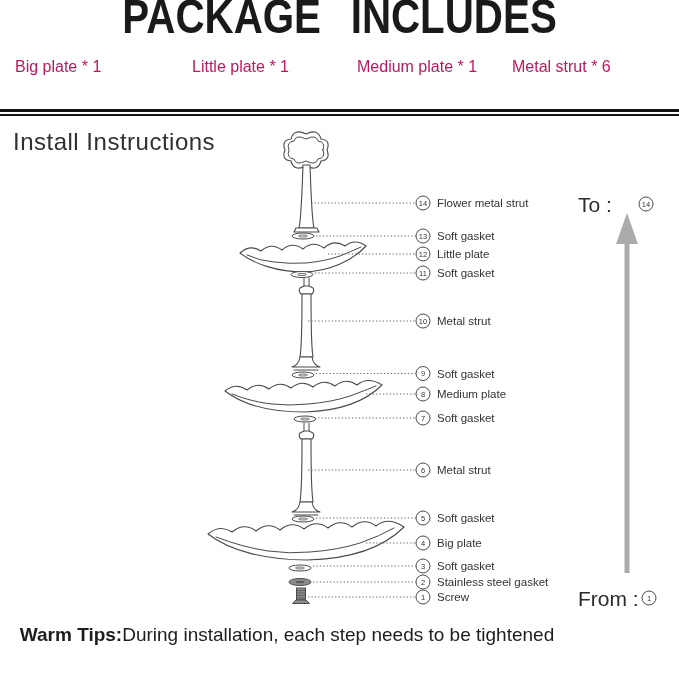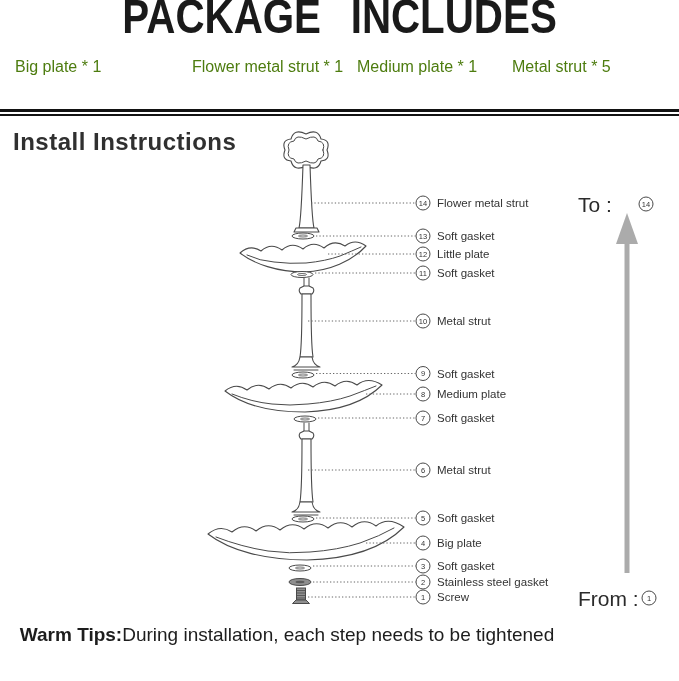--- a/index.html
+++ b/index.html
@@ -9,29 +9,29 @@
   }
   .title{
     position:absolute;top:-7px;left:0;width:679px;text-align:center;
     font-size:48px;font-weight:700;color:#1a1a1a;line-height:1;
     letter-spacing:0px;word-spacing:22px;white-space:nowrap;
   }
   .title-inner{display:inline-block;transform:scaleX(0.84);transform-origin:center top;}
   .pkg{
     position:absolute;top:57px;left:15px;right:8px;
     display:grid;grid-template-columns:177px 165px 155px 1fr;
-    row-gap:9px;font-size:16px;color:#4d7c0f;line-height:1.25;
+    row-gap:9px;font-size:16px;color:#be185d;line-height:1.25;
   }
   .divider{
     position:absolute;top:109px;left:0;width:679px;height:2px;
     border-top:3px solid #121212;border-bottom:2px solid #121212;
   }
   .install-heading{
     position:absolute;top:128px;left:13px;
-    font-size:24px;font-weight:700;color:#303030;letter-spacing:0.5px;
+    font-size:24px;font-weight:400;color:#303030;letter-spacing:0.5px;
   }
   svg{position:absolute;top:0;left:0;}
   .ln{stroke:#4a4a4a;stroke-width:1.1;fill:#ffffff;stroke-linejoin:round;}
   .lnopen{stroke:#4a4a4a;stroke-width:1;fill:none;stroke-linecap:round;}
   .soft{fill:#ffffff;stroke:#4a4a4a;stroke-width:1;}
   .softin{fill:none;stroke:#4a4a4a;stroke-width:0.8;}
   .steel{fill:#8f8f8f;stroke:#4a4a4a;stroke-width:1;}
   .steelin{fill:#5c5c5c;stroke:none;}
   .thread{stroke:#4a4a4a;stroke-width:0.8;fill:none;}
   .leader{stroke:#666666;stroke-width:1;stroke-dasharray:1.3 2.1;fill:none;}
@@ -47,23 +47,23 @@
   }
   .tips strong{font-weight:700;}
 </style>
 </head>
 <body>
 
 <div class="title"><span class="title-inner">PACKAGE INCLUDES</span></div>
 
 <div class="pkg">
   <span>Big plate * 1</span>
-  <span>Flower metal strut * 1</span>
+  <span>Little plate * 1</span>
   <span>Medium plate * 1</span>
-  <span>Metal strut * 5</span>
+  <span>Metal strut * 6</span>
 </div>
 
 <div class="divider"></div>
 
 <div class="install-heading">Install Instructions</div>
 
 <svg width="679" height="681" viewBox="0 0 679 681">
 
   <g>
     <path class="ln" d="M 327,150 Q 331,160 321,161 Q 318,172 306,166 Q 294,172 291,161 Q 281,160 285,150 Q 281,140 291,139 Q 294,128 306,134 Q 318,128 321,139 Q 331,140 327,150 Z"></path>

